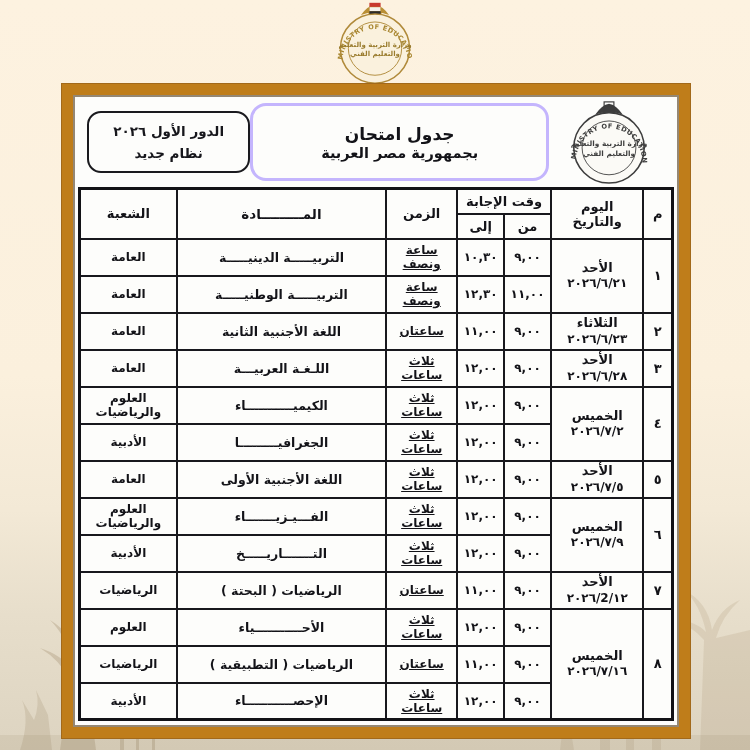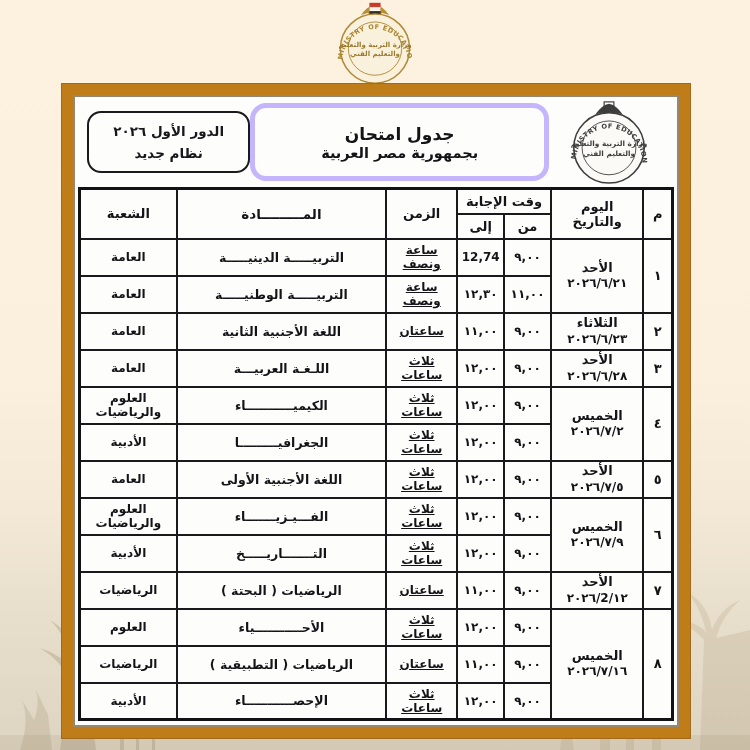--- a/index.html
+++ b/index.html
@@ -21,21 +21,21 @@
     height:92px;display:flex;align-items:center;justify-content:space-between;
     padding:2px 10px 0 14px;box-sizing:border-box;
   }
   .session-box{
     border:2.5px solid #1a1a1e;border-radius:14px;width:152px;min-height:52px;
     display:flex;flex-direction:column;justify-content:center;gap:6px;
     text-align:center;font-weight:bold;font-size:13.5px;color:#17171c;padding:3px 4px;
     order:1;
   }
   .title-box{
-    border:5px solid #c4b5fd;border-radius:16px;width:300px;min-height:78px;
+    border:3px solid #c4b5fd;border-radius:16px;width:300px;min-height:78px;
     display:flex;flex-direction:column;justify-content:center;gap:1px;
     text-align:center;font-weight:bold;color:#131318;padding:3px 6px;box-sizing:border-box;
     order:2;
   }
   .title-box .t1{font-size:17px;}
   .title-box .t2,.title-box .t3{font-size:14.5px;}
   .stamp{width:120px;height:90px;order:3;}
   
   table.schedule{
     border-collapse:collapse;table-layout:fixed;
@@ -164,21 +164,21 @@
     </thead>
     <tbody>
 
       <tr>
         <td rowspan="2" class="c-num">١</td>
         <td rowspan="2" class="c-date">
           <div class="day">الأحد</div>
           <div class="ltr">٢٠٢٦/٦/٢١</div>
         </td>
         <td class="c-time"><span class="ltr">٩,٠٠</span></td>
-        <td class="c-time"><span class="ltr">12,74</span></td>
+        <td class="c-time"><span class="ltr">١٠,٣٠</span></td>
         <td class="c-dur">ساعة ونصف</td>
         <td class="c-subj">التربيـــــة الدينيـــــة</td>
         <td class="c-branch">العامة</td>
       </tr>
       <tr>
         <td class="c-time"><span class="ltr">١١,٠٠</span></td>
         <td class="c-time"><span class="ltr">١٢,٣٠</span></td>
         <td class="c-dur">ساعة ونصف</td>
         <td class="c-subj">التربيـــــة الوطنيـــــة</td>
         <td class="c-branch">العامة</td>

